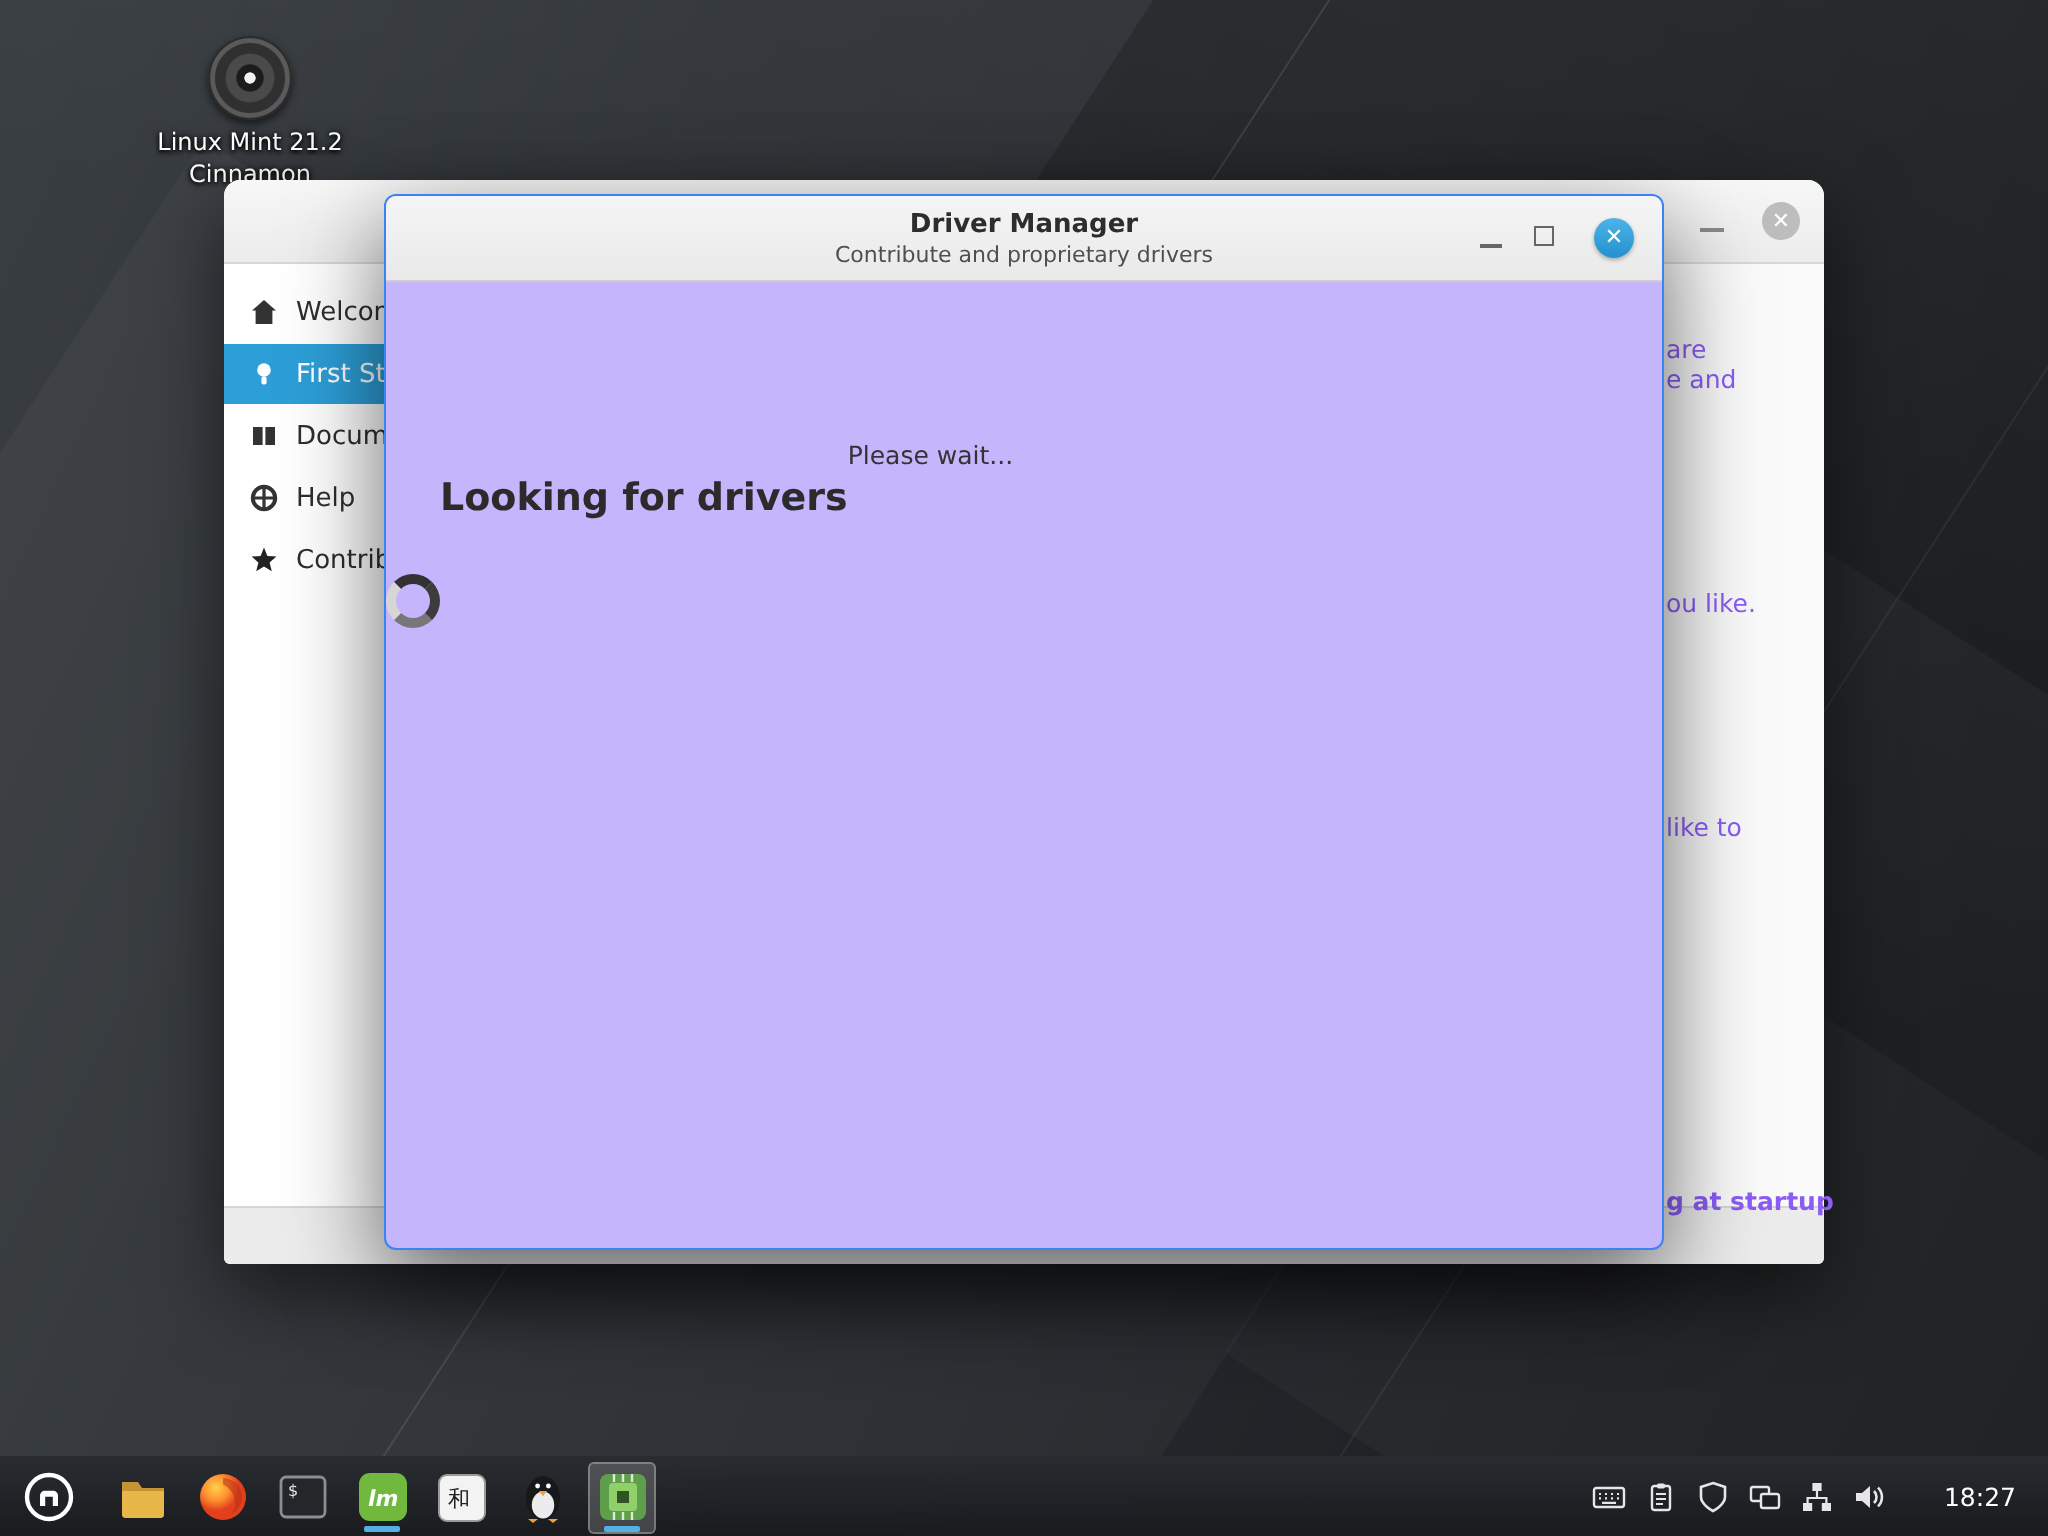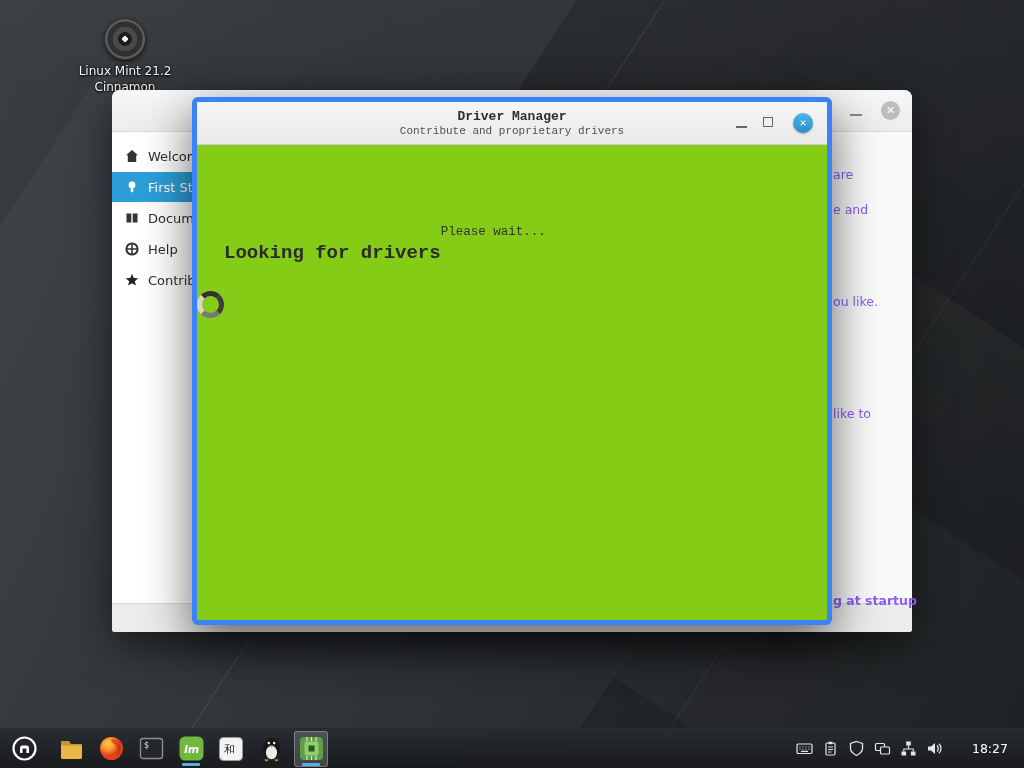--- a/index.html
+++ b/index.html
@@ -41,29 +41,29 @@
   .wm-close-gray { position:absolute; right:12px; top:11px; width:19px; height:19px; border-radius:50%;
     background:#bdbdbd; color:#fff; font-size:11px; line-height:19px; text-align:center; cursor:pointer; }
   .welcome-body { position:absolute; top:42px; bottom:29px; left:0; right:0; display:flex; overflow:hidden; }
   .welcome-sidebar { width:196px; background:#ffffff; border-right:1px solid #e2e2e2; padding-top:8px; }
   .side-item { display:flex; align-items:center; gap:9px; height:30px; padding:0 13px;
     font-size:13px; color:#2e2e2e; cursor:pointer; margin:1px 0; }
   .side-item svg { flex:0 0 auto; }
   .side-item.active { background:#2d9fd8; color:#fff; }
   .welcome-content { flex:1; background:#fafafa; }
   .frag { position:absolute; left:721px; font-size:12.5px; line-height:14px; color:#8b5cf6; white-space:nowrap; }
-  .frag1 { top:78px; } .frag2 { top:93px;margin-top:20px; } .frag3 { top:205px; } .frag4 { top:317px; }
+  .frag1 { top:78px; } .frag2 { top:93px; } .frag3 { top:205px; } .frag4 { top:317px; }
   .frag5 { top:504px; z-index:2;font-weight:bold; }
   .welcome-bottombar { position:absolute; left:0; right:0; bottom:0; height:29px;
     background:#ececec; border-top:1px solid #d6d6d6; border-radius:0 0 3px 3px; }
 
   
   .driver-dialog { position:absolute; left:192px; top:97px; width:640px; height:528px;
-    background:#84cc16; border:5px solid #3b82f6; border-radius:6px; overflow:hidden;
-    box-shadow:0 16px 48px rgba(0,0,0,.6); z-index:5;font-family:Liberation Mono, monospace; }
+    background:#c4b5fd; border:1px solid #3b82f6; border-radius:6px; overflow:hidden;
+    box-shadow:0 16px 48px rgba(0,0,0,.6); z-index:5; }
   .dialog-header { height:43px; background:linear-gradient(#f5f5f5,#e9e9e9);
     border-bottom:1px solid #cfcfcf; text-align:center; position:relative; }
   .dialog-title { font-size:13px; font-weight:bold; color:#2d2d2d; padding-top:7px; }
   .dialog-subtitle { font-size:11px; color:#4f4f4f; margin-top:1px; }
   .ctrl-min { position:absolute; right:80px; top:13px; width:11px; height:13px; border-bottom:2px solid #666; cursor:pointer; }
   .ctrl-max { position:absolute; right:54px; top:15px; width:10px; height:10px; border:1.5px solid #666; cursor:pointer; }
   .ctrl-close { position:absolute; right:14px; top:11px; width:20px; height:20px; border-radius:50%;
     background:linear-gradient(#4db4e8,#2490cc); color:#fff; font-size:11px; line-height:20px; text-align:center;
     cursor:pointer; box-shadow:0 1px 2px rgba(0,0,0,.3); }
   .dialog-body { display:flex; flex-direction:row; align-items:center; }

